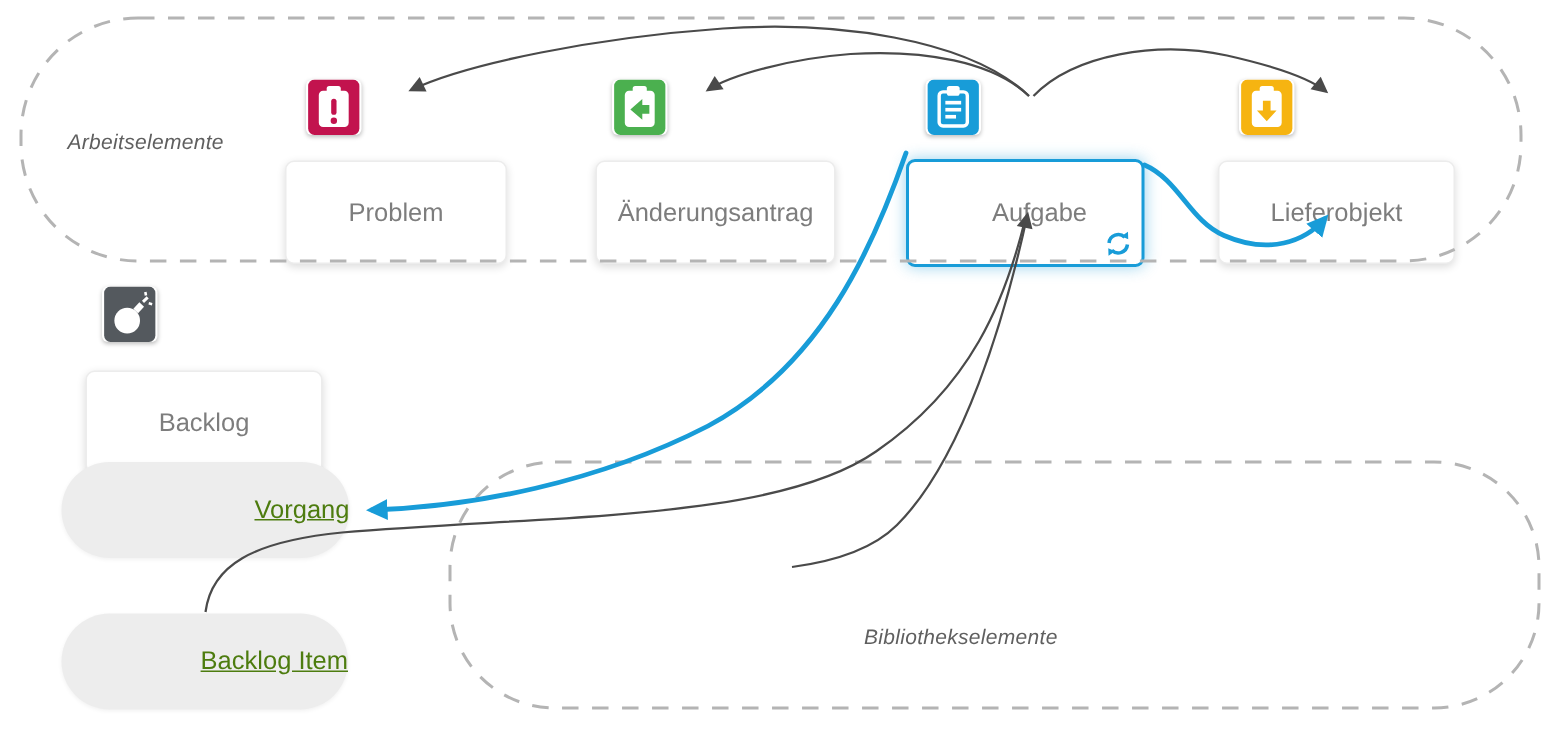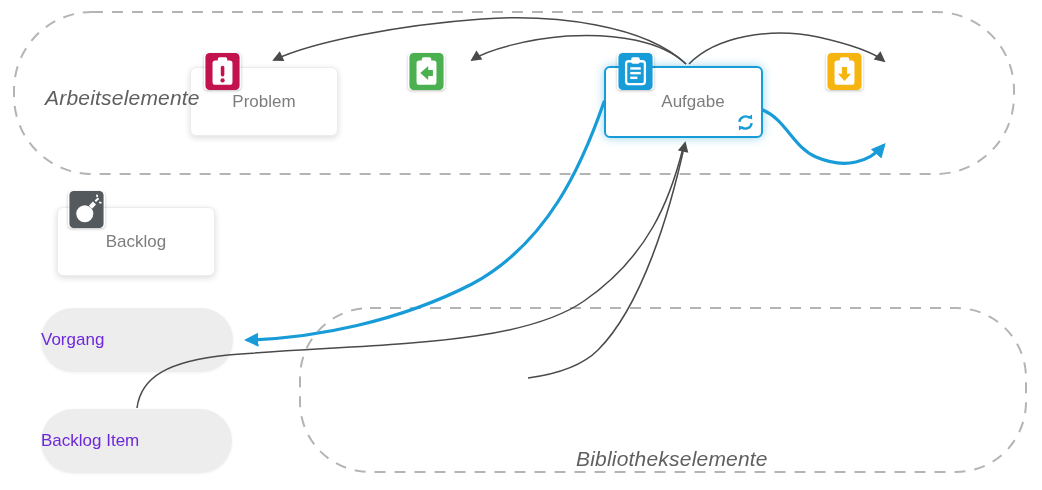--- a/index.html
+++ b/index.html
@@ -1,72 +1,78 @@
 <!DOCTYPE html>
 <html><head>
 <meta charset="utf-8">
 <style>
   html,body{margin:0;padding:0;background:#fff;}
   .stage{
     position:relative;width:1042px;height:490px;background:#fff;overflow:hidden;
     font-family:"Liberation Sans","DejaVu Sans",sans-serif;
   }
   .group-label{
-    position:absolute;font-style:italic;font-size:21px;color:#5f5f5f;letter-spacing:.2px;z-index:3;
+    position:absolute;font-style:italic;font-size:14px;color:#5f5f5f;letter-spacing:.2px;z-index:3;
   }
   .card{
     position:absolute;background:#fff;border:1px solid #ececec;border-radius:6px;
     box-shadow:0 2px 6px rgba(0,0,0,.14);display:flex;align-items:center;justify-content:center;
-    color:#7d7d7d;font-size:17px;z-index:2;box-sizing:border-box;
+    color:#7d7d7d;font-size:17px;z-index:2;box-sizing:border-box;margin-top:40px;
   }
   .card.selected{
     border:2px solid #189cd8;
     box-shadow:0 0 10px rgba(24,156,216,.45);
   }
   .pill{
-    position:absolute;background:#ededed;border-radius:33px;display:flex;align-items:center;justify-content:flex-start;
-    color:#6d28d9;font-size:17px;z-index:2;box-shadow:0 1px 3px rgba(0,0,0,.06);
+    position:absolute;background:#ededed;border-radius:33px;display:flex;align-items:center;justify-content:flex-end;
+    color:#4d7c0f;font-size:17px;z-index:2;box-shadow:0 1px 3px rgba(0,0,0,.06);text-decoration:underline;
   }
   .node-icon{
     position:absolute;width:37px;height:37px;border-radius:4px;z-index:3;
     box-shadow:0 1px 3px rgba(0,0,0,.25);
   }
   .node-icon svg{position:absolute;left:0;top:0;width:100%;height:100%;}
   .badge{
     position:absolute;right:5px;bottom:3px;width:21px;height:21px;z-index:4;
   }
   svg.layer{
     position:absolute;left:0;top:0;width:1042px;height:490px;z-index:4;pointer-events:none;
   }
 </style>
 </head>
 <body>
 
 <div class="stage">
 
   <div class="group-label" style="left:45px;top:86px;">Arbeitselemente</div>
-  <div class="group-label" style="left:576px;top:416px;margin-top:31px;">Bibliothekselemente</div>
+  <div class="group-label" style="left:576px;top:416px;">Bibliothekselemente</div>
 
   <div class="card" style="left:190px;top:67px;width:148px;height:69px;">
     <span>Problem</span>
   </div>
 
+  <div class="card" style="left:397px;top:67px;width:160px;height:69px;">
+    <span>Änderungsantrag</span>
+  </div>
 
   <div class="card selected" style="left:604px;top:66px;width:159px;height:72px;padding-left:19px;">
     <span>Aufgabe</span>
     <span class="badge">
       <svg viewBox="0 0 24 24">
         <path d="M19 12.6 a7 7 0 0 1 -11.9 4.3" fill="none" stroke-width="2.7" stroke="#189cd8"></path>
         <path d="M5 11.4 A7 7 0 0 1 16.9 7.1" fill="none" stroke-width="2.7" stroke="#189cd8"></path>
         <path d="M4.6 21.2 L4.4 15.4 l5.3 2.4 z" fill="#189cd8"></path>
         <path d="M19.4 2.8 L19.6 8.6 l-5.3 -2.4 z" fill="#189cd8"></path>
       </svg>
     </span>
   </div>
 
+  <div class="card" style="left:812px;top:67px;width:158px;height:69px;">
+    <span>Lieferobjekt</span>
+  </div>
 
   <div class="card" style="left:57px;top:207px;width:158px;height:69px;">
     <span>Backlog</span>
   </div>
 
   <div class="pill" style="left:41px;top:308px;width:192px;height:64px;">
     <span>Vorgang</span>
   </div>
 
   <div class="pill" style="left:41px;top:409px;width:191px;height:64px;">

